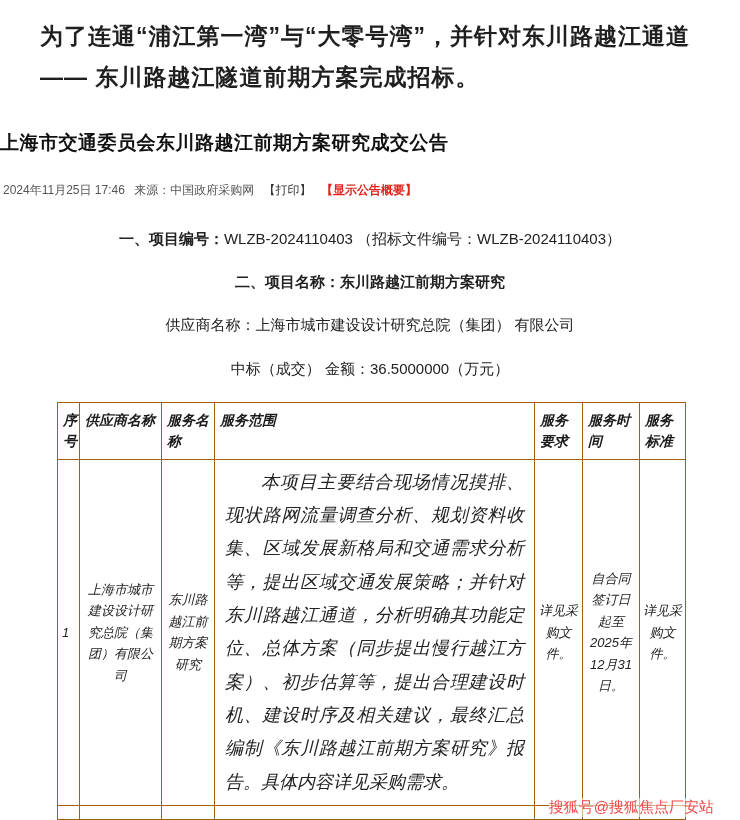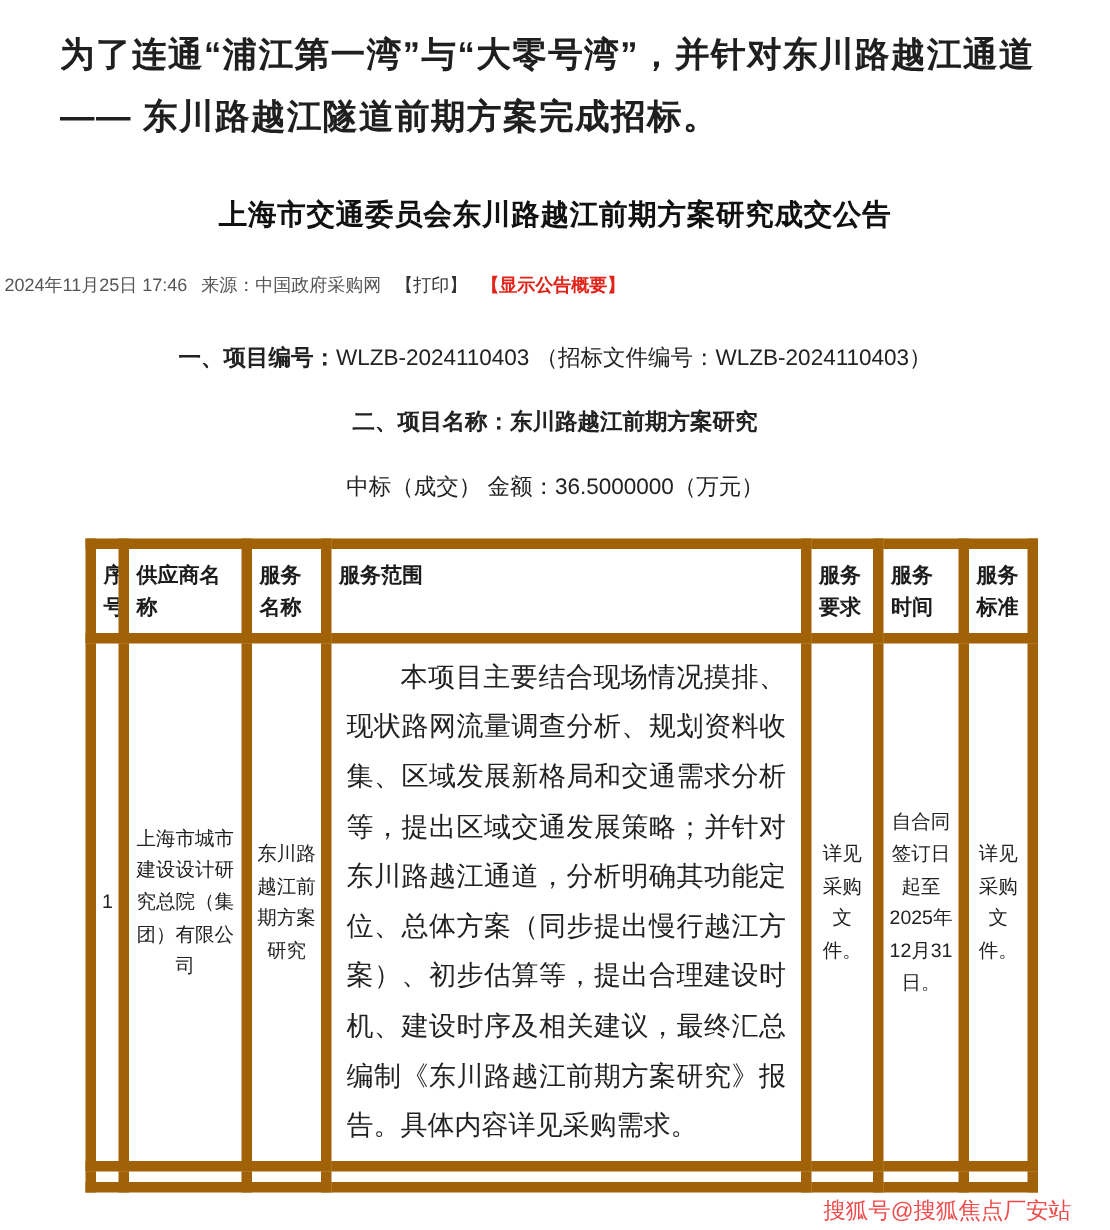--- a/index.html
+++ b/index.html
@@ -14,21 +14,21 @@
   .intro {
     padding:16px 40px 0 40px;
     font-size:23px;
     font-weight:700;
     line-height:1.78;
     letter-spacing:1px;
     color:#1f1f1f;
   }
   .title {
     margin-top:32px;
-    text-align:center;
+    text-align:left;
     font-size:19px;
     font-weight:700;
     color:#111;
     letter-spacing:0.5px;
   }
   .meta {
     margin-top:26px;
     text-align:left;
     font-size:12px;
     color:#555;
@@ -46,21 +46,21 @@
     text-align:center;
   }
   .sec .lbl { font-weight:700; }
   .bold-val { font-weight:700; }
   table.award {
     width:100%;
     border-collapse:collapse;
     table-layout:fixed;
     margin-top:2px;
   }
-  .award th, .award td { border:7px solid #a16207; overflow:hidden; }
+  .award th, .award td { border:1px solid #a16207; overflow:hidden;font-style:italic; }
   .award th {
     font-size:14px;
     font-weight:700;
     text-align:left;
     vertical-align:top;
     padding:7px 5px;
     line-height:1.5;
     color:#1c1c1c;
   }
   .award tr.head-row { height:54px; }
@@ -106,20 +106,21 @@
   <span class="summary-btn">【显示公告概要】</span>
 </div>
 
 <div class="content">
 
   <p class="sec"><span class="lbl">一、项目编号：</span><span>WLZB-2024110403 （招标文件编号：WLZB-2024110403）</span></p>
 
   <p class="sec"><span class="lbl">二、项目名称：</span><span class="bold-val">东川路越江前期方案研究</span></p>
 
 
+  <p class="sec">供应商名称：上海市城市建设设计研究总院（集团） 有限公司</p>
 
 
   <p class="sec">中标（成交） 金额：36.5000000（万元）</p>
 
 
   <table class="award">
     <colgroup>
       <col style="width:22px">
       <col style="width:82px">
       <col style="width:53px">

